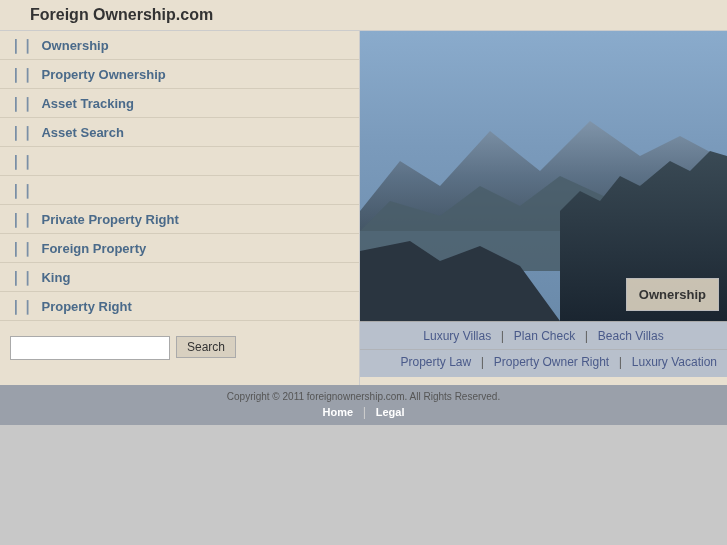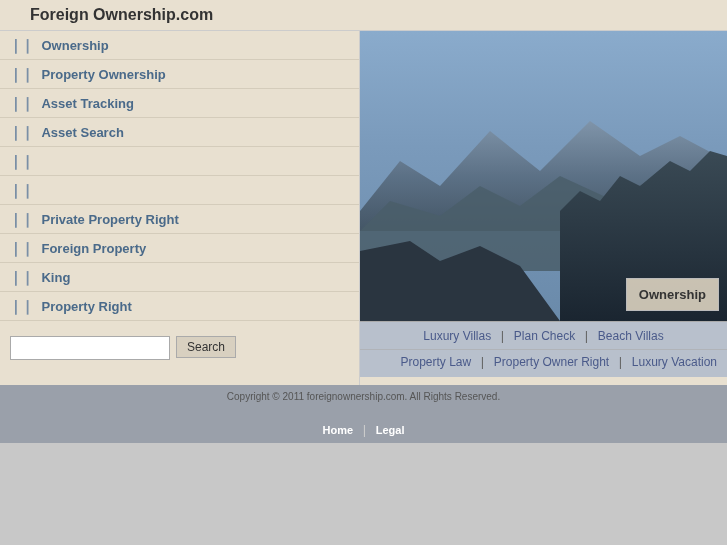--- a/index.html
+++ b/index.html
@@ -163,21 +163,21 @@
 
     
     #footer {
       background: #9aa0aa;
       padding: 6px 10px;
       text-align: center;
     }
     #footer-copyright {
       color: #555;
       font-size: 10px;
-      margin-bottom: 20px;
+      margin-bottom: 2px;
     }
     #footer-links a {
       color: #fff;
       text-decoration: none;
       font-size: 11px;
       font-weight: bold;
     }
     #footer-links .pipe {
       color: #ccc;
     }

